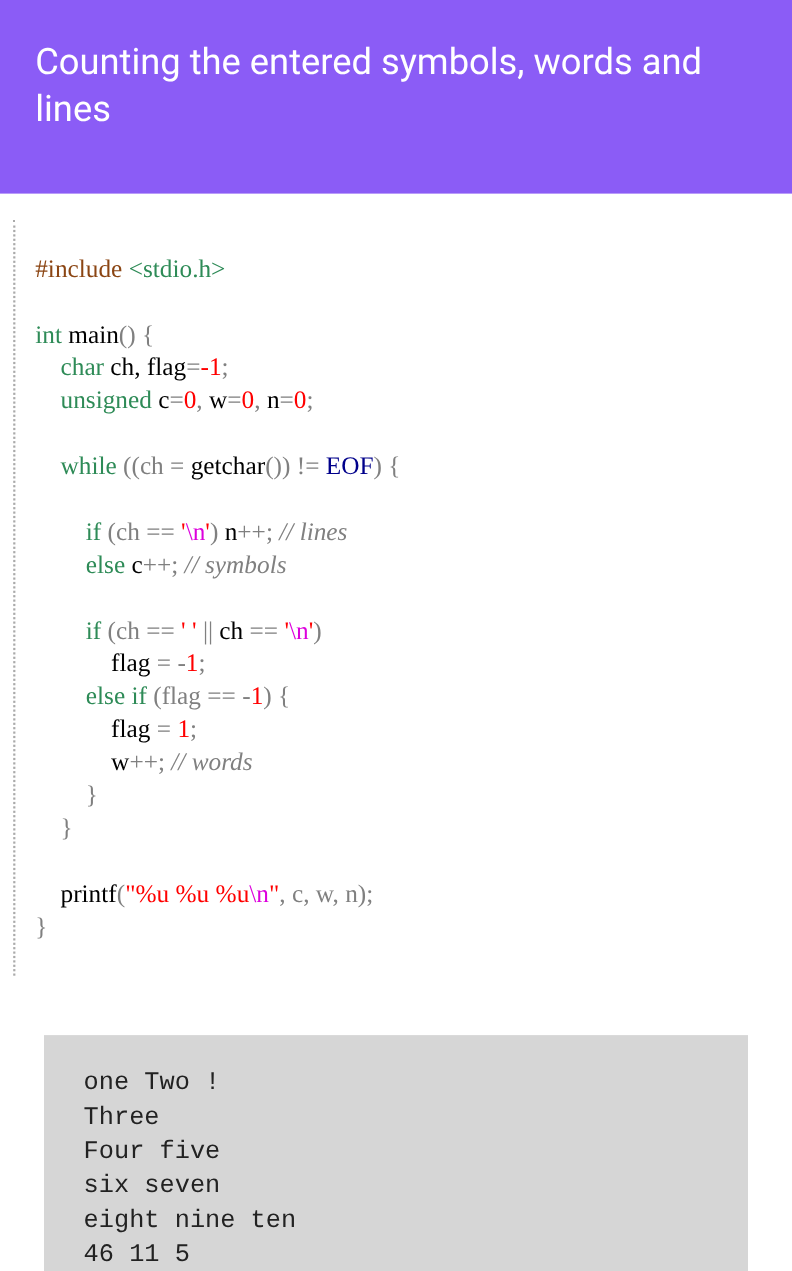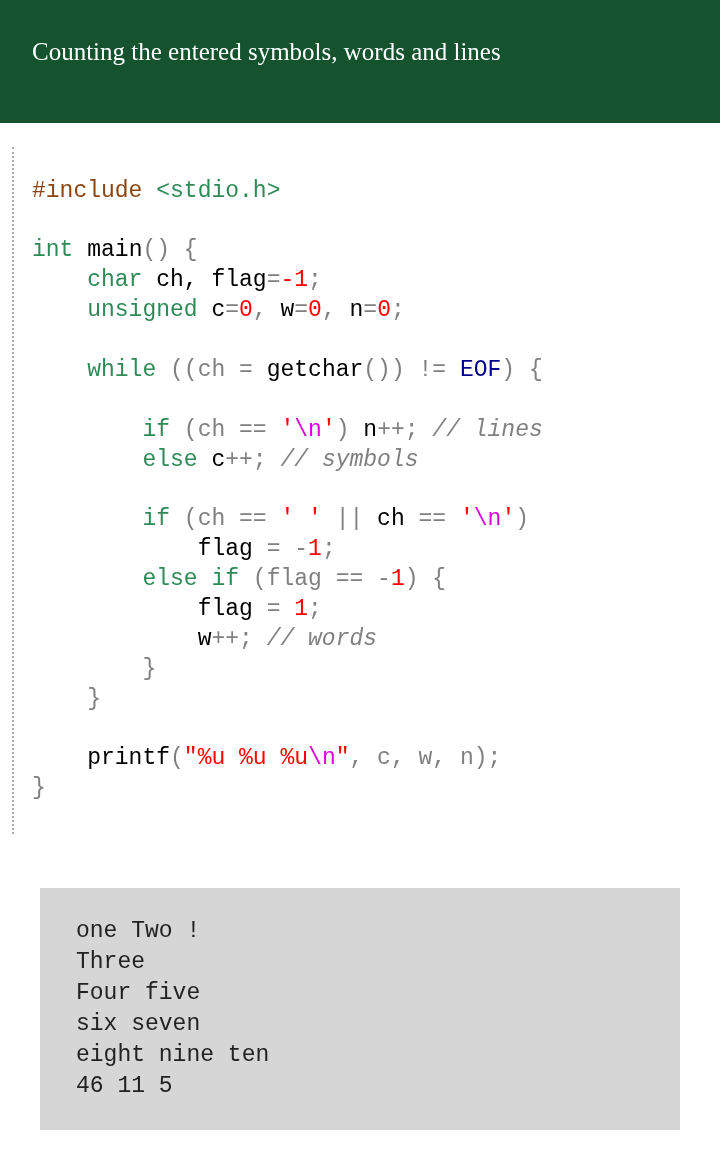--- a/index.html
+++ b/index.html
@@ -6,33 +6,32 @@
       margin: 0;
       padding: 0;
       box-sizing: border-box;
     }
     body {
       font-family: -apple-system, BlinkMacSystemFont, "Segoe UI", Roboto, sans-serif;
       background: #ffffff;
       width: 720px;
     }
     .header {
-      background: #14532d;
+      background: #8b5cf6;
       color: #ffffff;
       padding: 36px 32px 54px 32px;
-      font-size: 25px;
+      font-size: 33px;
       font-weight: 400;
       line-height: 1.3;
-      font-family: Liberation Serif, serif;
     }
     .code-block {
       border-left: 2px dotted #aaaaaa;
       margin: 24px 0 0 12px;
       padding: 30px 0 30px 18px;
-      font-family: Liberation Mono, monospace;
+      font-family: Liberation Serif, serif;
       font-size: 23px;
       line-height: 1.3;
       white-space: pre;
     }
     .output-block {
       background: #d6d6d6;
       margin: 54px 40px 0 40px;
       padding: 28px 30px 28px 36px;
       font-family: "Courier New", Courier, monospace;
       font-size: 23px;

